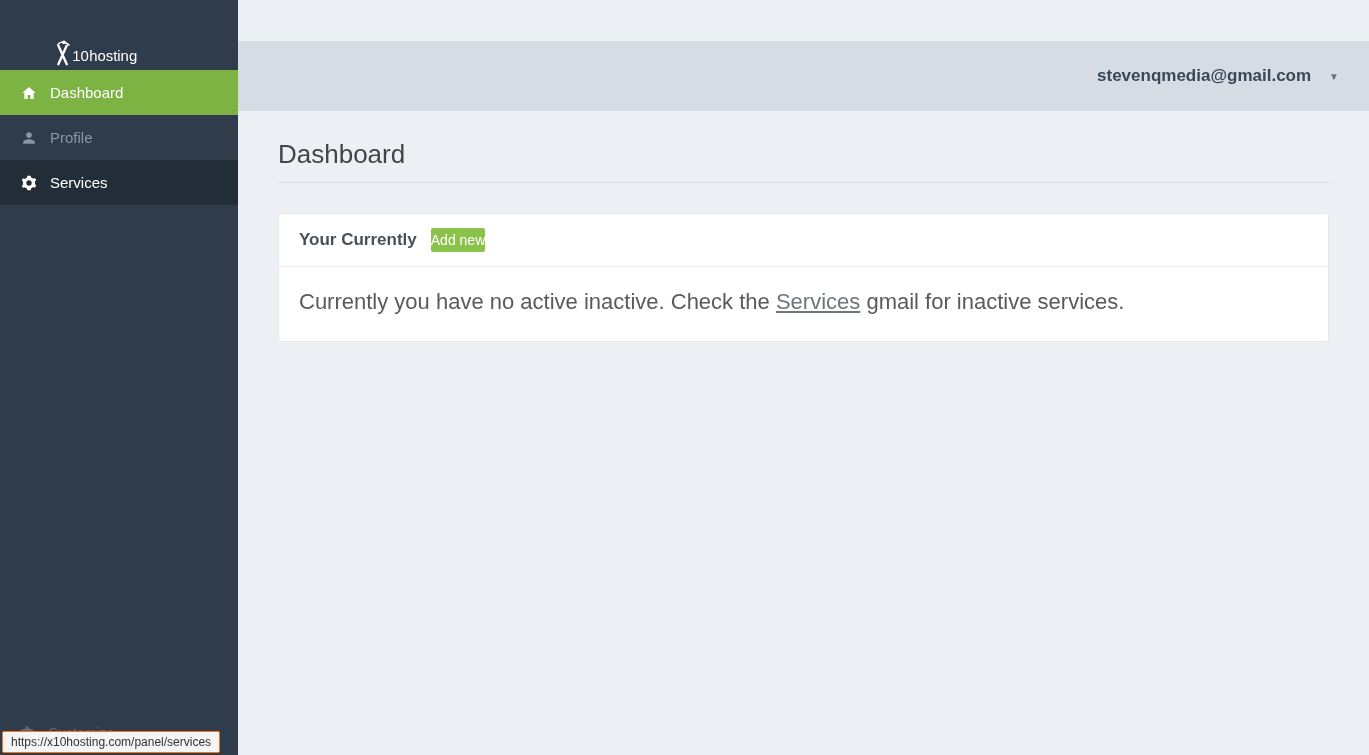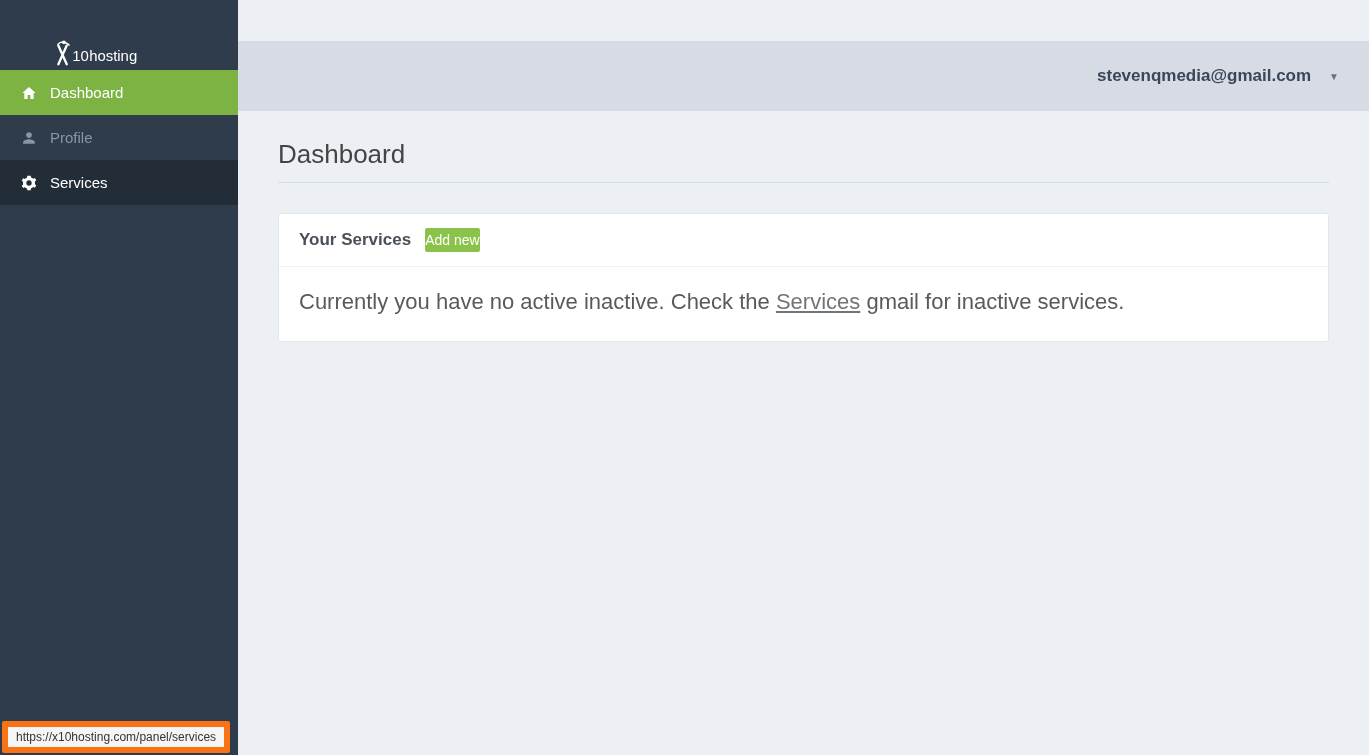--- a/index.html
+++ b/index.html
@@ -147,21 +147,21 @@
     .panel-body a {
       color: #707579;
       text-decoration: underline;
       cursor: pointer;
     }
     .status-bar {
       position: fixed;
       left: 2px;
       bottom: 2px;
       background: #f5f5f5;
-      border: 6px solid #f97316;
+      border: 1px solid #f97316;
       border-radius: 2px;
       padding: 3px 8px;
       font-size: 12px;
       color: #333;
       font-family: Arial, sans-serif;
     }
   </style>
 </head>
 <body>
 
@@ -217,21 +217,21 @@
   <div class="topbar">
     <div class="user-menu">
       <span>stevenqmedia@gmail.com</span>
       <span class="caret">▼</span>
     </div>
   </div>
   <div class="content">
     <h1 class="page-title">Dashboard</h1>
     <div class="panel">
       <div class="panel-header">
-        <span class="panel-title">Your Services</span>
+        <span class="panel-title">Your Currently</span>
         <button class="btn-add">Add new</button>
       </div>
       <div class="panel-body">
         <span>Currently you have no active inactive. Check the </span><a>Services</a><span> gmail for inactive services.</span>
       </div>
     </div>
   </div>
 </div>
 
 <div class="status-bar">https://x10hosting.com/panel/services</div>

